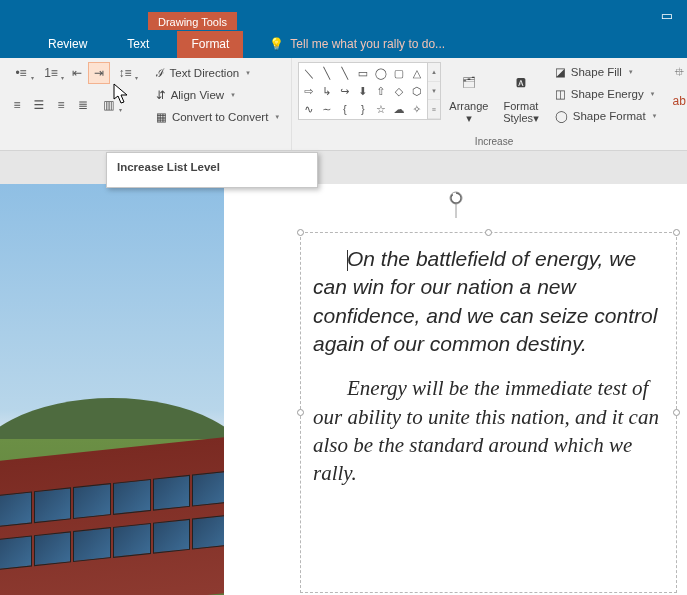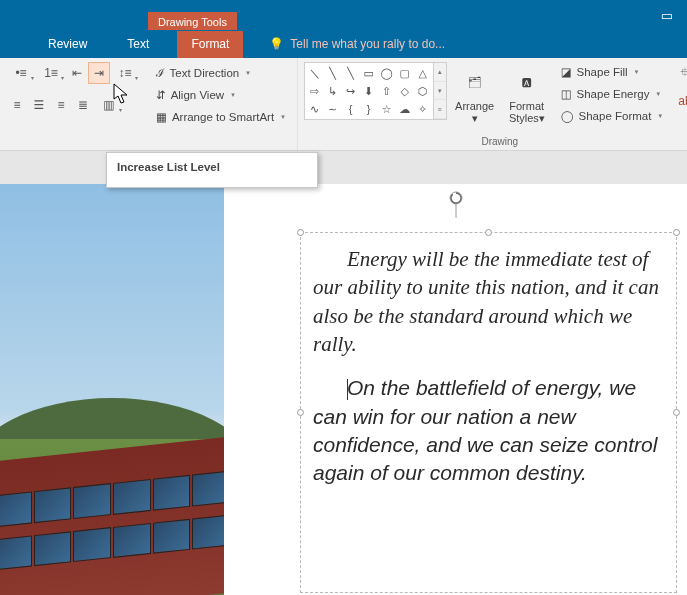--- a/index.html
+++ b/index.html
@@ -104,21 +104,21 @@
             <span>Text Direction</span>
             <span class="chev">▾</span>
           </div>
         <div class="text-btn">
             <span>⇵</span>
             <span>Align View</span>
             <span class="chev">▾</span>
           </div>
         <div class="text-btn">
             <span>▦</span>
-            <span>Arrange to SmartArt</span>
+            <span>Convert to Convert</span>
             <span class="chev">▾</span>
           </div>
       </div>
     </div>
   </div>
 
   <div class="group" style="flex:1">
     <div class="group-body">
       <div style="display:flex">
         <div class="shapes-gallery">
@@ -174,21 +174,21 @@
             <span>◯</span>
             <span>Shape Format</span>
             <span class="chev">▾</span>
           </div>
       </div>
       <div style="display:flex;flex-direction:column;gap:6px;margin-left:2px;color:#555;font-size:12px">
         <div class="icon-btn">⯐</div>
         <div class="icon-btn" style="color:#b7472a">ab</div>
       </div>
     </div>
-    <div class="group-label"><span>Drawing</span></div>
+    <div class="group-label"><span>Increase</span></div>
   </div>
 </div>
 
 <div class="workarea">
   <div class="slide-strip">
     <div class="photo">
       <div class="sky"></div>
       <div class="hill"></div>
       <div class="field"></div>
       <div class="roof">
@@ -219,22 +219,22 @@
           <path d="M4 5 l2 -1 l0 2 z" fill="#666"></path>
           <line x1="9" y1="14" x2="9" y2="28" stroke="#9a9a9a"></line>
         </svg>
     </div>
     <div class="textbox">
       <div class="sel-h" style="left:-4px; top:-4px"></div>
       <div class="sel-h" style="left:50%; top:-4px; margin-left:-4px"></div>
       <div class="sel-h" style="right:-4px; top:-4px"></div>
       <div class="sel-h" style="left:-4px; top:50%; margin-top:-4px"></div>
       <div class="sel-h" style="right:-4px; top:50%; margin-top:-4px"></div>
+      <p class="para"><span class="caret-line"></span><span>On the battlefield of energy, we can win for our nation a new confidence, and we can seize control again of our common destiny.</span></p>
       <p class="para">Energy will be the immediate test of our ability to unite this nation, and it can also be the standard around which we rally.</p>
-      <p class="para"><span class="caret-line"></span><span>On the battlefield of energy, we can win for our nation a new confidence, and we can seize control again of our common destiny.</span></p>
     </div>
   </div>
 </div>
 
 <div class="tooltip">
   <div class="tt-title">Increase List Level</div>
 </div>
 
 <svg class="cursor-img" width="17" height="22">
   <path d="M1 1 L1 16 L5 13 L8 20 L11 19 L8 12 L14 12 Z" fill="#fff" stroke="#000" stroke-width="1"></path>

